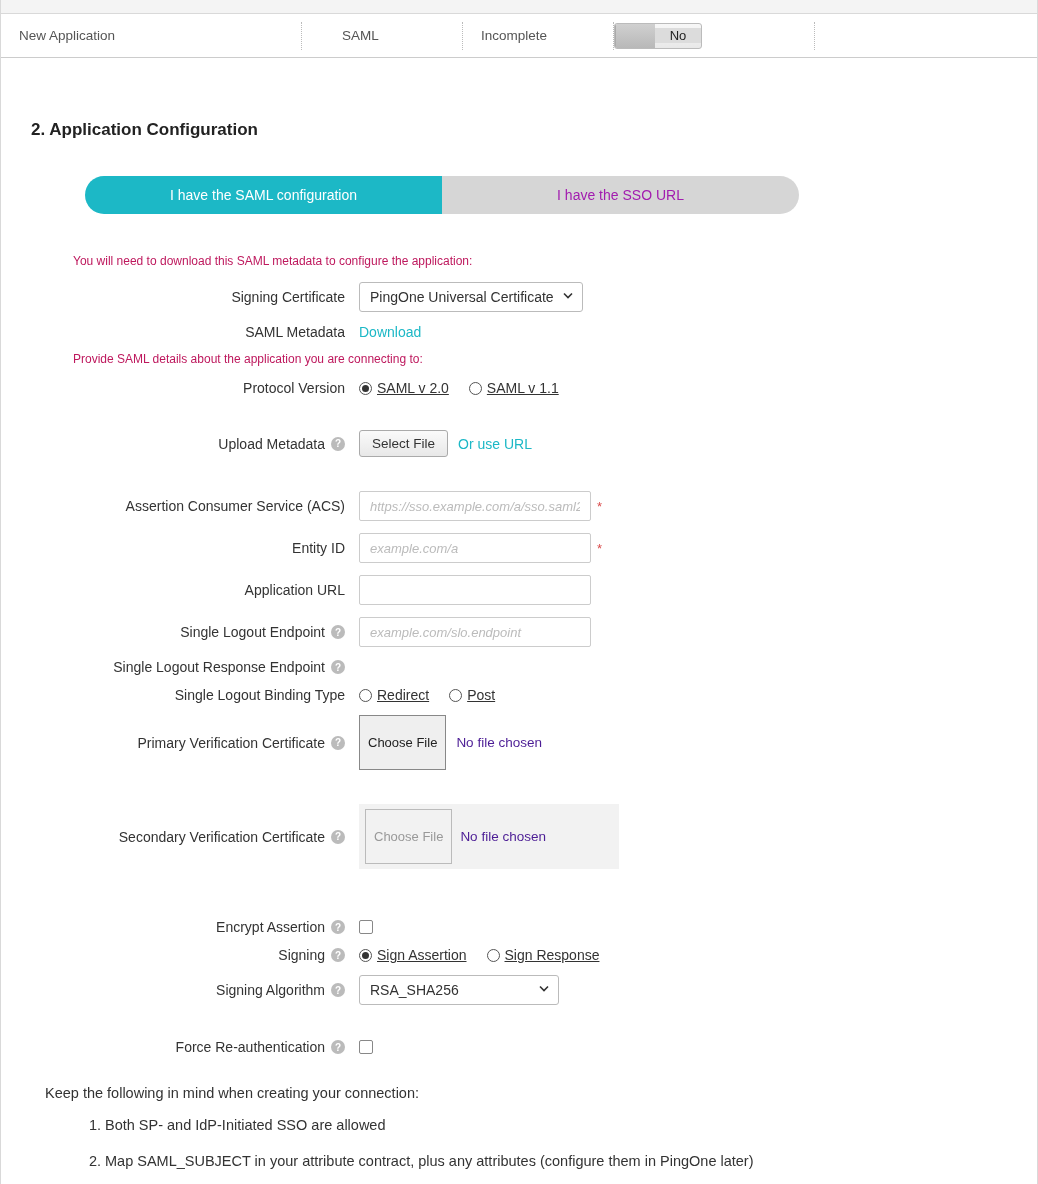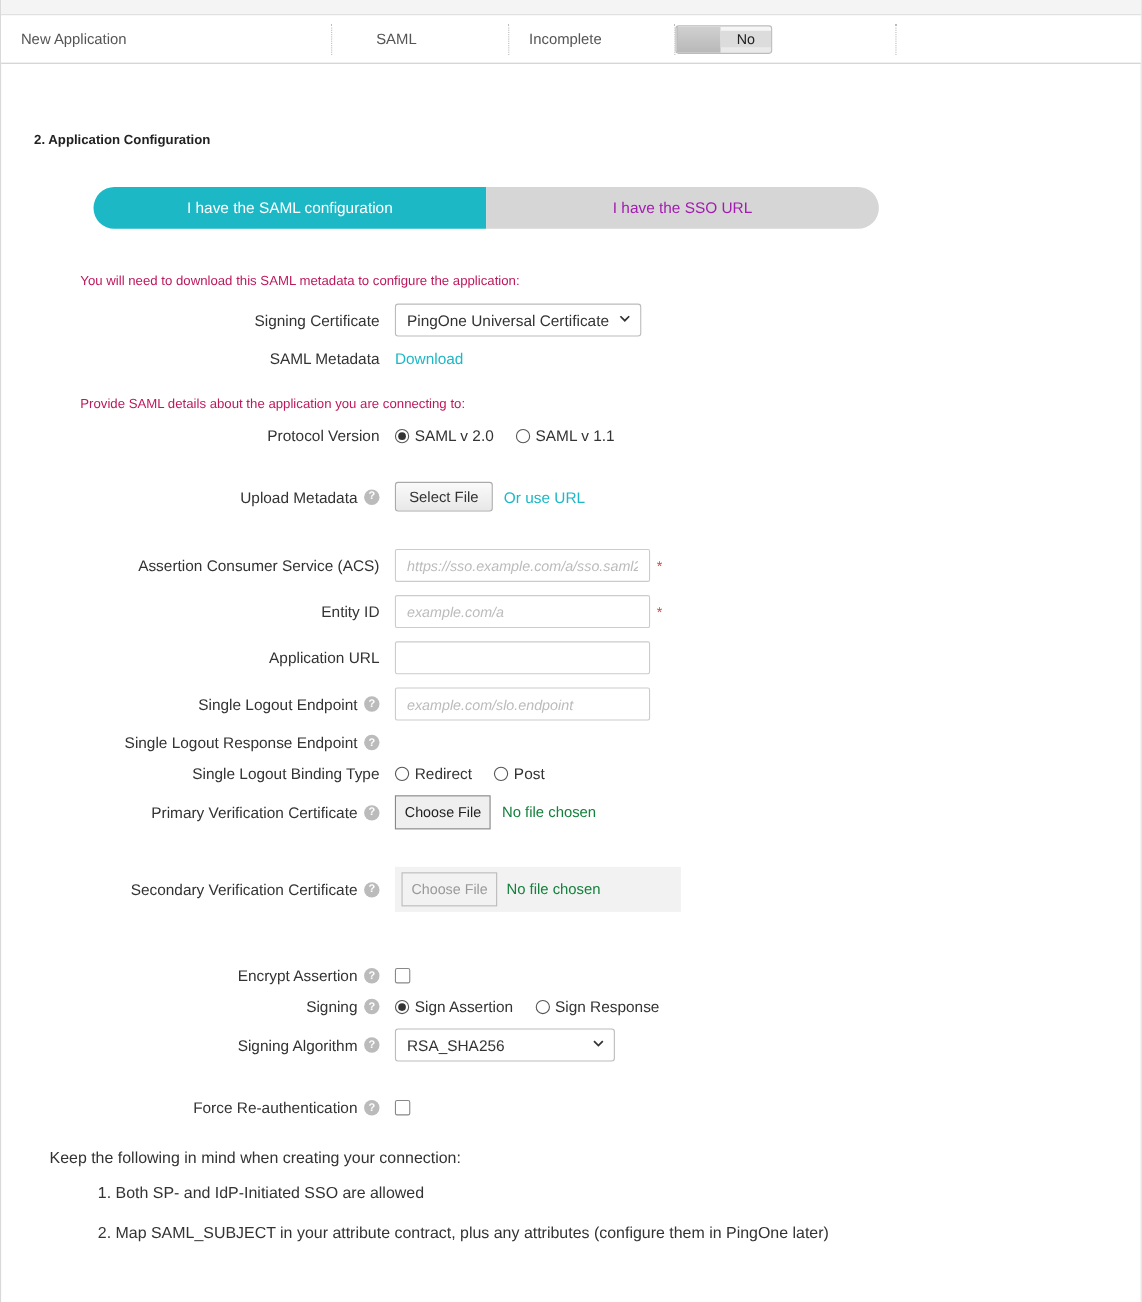--- a/index.html
+++ b/index.html
@@ -62,21 +62,21 @@
   .toggle-label {
     flex:1;
     text-align:center; font-size:13px; color:#222;
     background:#dcdcdc;
   }
 
   .content {
     padding: 62px 30px 40px 30px;
   }
   .section-title {
-    font-weight: bold; font-size: 12px; color:#222;
+    font-weight: bold; font-size: 17px; color:#222;
     margin-bottom: 36px;
   }
 
   .toggle-tabs {
     display:flex;
     margin: 0 0 40px 54px;
     width: 714px;
     height: 38px;
   }
   .toggle-tab {
@@ -94,21 +94,21 @@
   .toggle-tab.inactive {
     background:#d6d6d6;
     color:#a21caf;
     border-radius: 0 19px 19px 0;
   }
 
   .para {
     margin: 0 0 14px 42px;
     font-size:12px; color:#be185d;
   }
-  .para2 { margin-top: 26px; }
+  .para2 { margin-top: 12px; }
 
   .form {
     margin-left: 0;
   }
   .row {
     display:flex;
     align-items:center;
     margin-bottom: 12px;
   }
   .row.tall { margin-bottom: 34px; }
@@ -145,44 +145,44 @@
     min-width: 200px;
   }
   .select.auto { min-width: 0; padding-right: 48px; width: 200px; justify-content:flex-start;}
   .select .chev {
     position:absolute; right:8px; top:50%; transform:translateY(-50%);
     font-size:12px; color:#333;
   }
 
   .link { color:#1cb8c6; text-decoration:none; cursor:pointer; }
 
-  .radio-row { display:flex; gap:20px; align-items:center; font-size:14px; }
+  .radio-row { display:flex; gap:20px; align-items:center; font-size:14px;text-decoration:underline; }
   .radio {
     display:inline-flex; align-items:center; gap:5px; cursor:pointer;
   }
   .radio-dot {
     width:13px; height:13px; border:1px solid #555; border-radius:50%;
     display:inline-flex; align-items:center; justify-content:center;
     background:#fff;
   }
   .radio.checked .radio-dot::after {
     content:""; width:7px; height:7px; background:#333; border-radius:50%;
   }
 
   .btn {
     border:1px solid #aaa; background:linear-gradient(#fafafa,#e8e8e8);
     border-radius:3px; padding:5px 12px; font-size:13.5px; color:#333;
     cursor:pointer;
   }
   .filebtn {
     border:1px solid #888; background:#efefef;
-    padding:7px 8px; font-size:13px; color:#222; cursor:pointer;
+    padding:19px 8px; font-size:13px; color:#222; cursor:pointer;
   }
   .filebtn.disabled { color:#999; border-color:#bbb; background:#f2f2f2; cursor:default;}
-  .filestatus { font-size:13.5px; color:#15803d; }
+  .filestatus { font-size:13.5px; color:#4c1d95; }
   .file-disabled-wrap {
     background:#f2f2f2; padding:5px 10px 5px 6px; display:flex; align-items:center; gap:8px;
     width: 260px;
   }
 
   .checkbox {
     width:14px; height:14px; border:1px solid #888; border-radius:2px; background:#fff;
     display:inline-block; cursor:pointer;
   }
 

